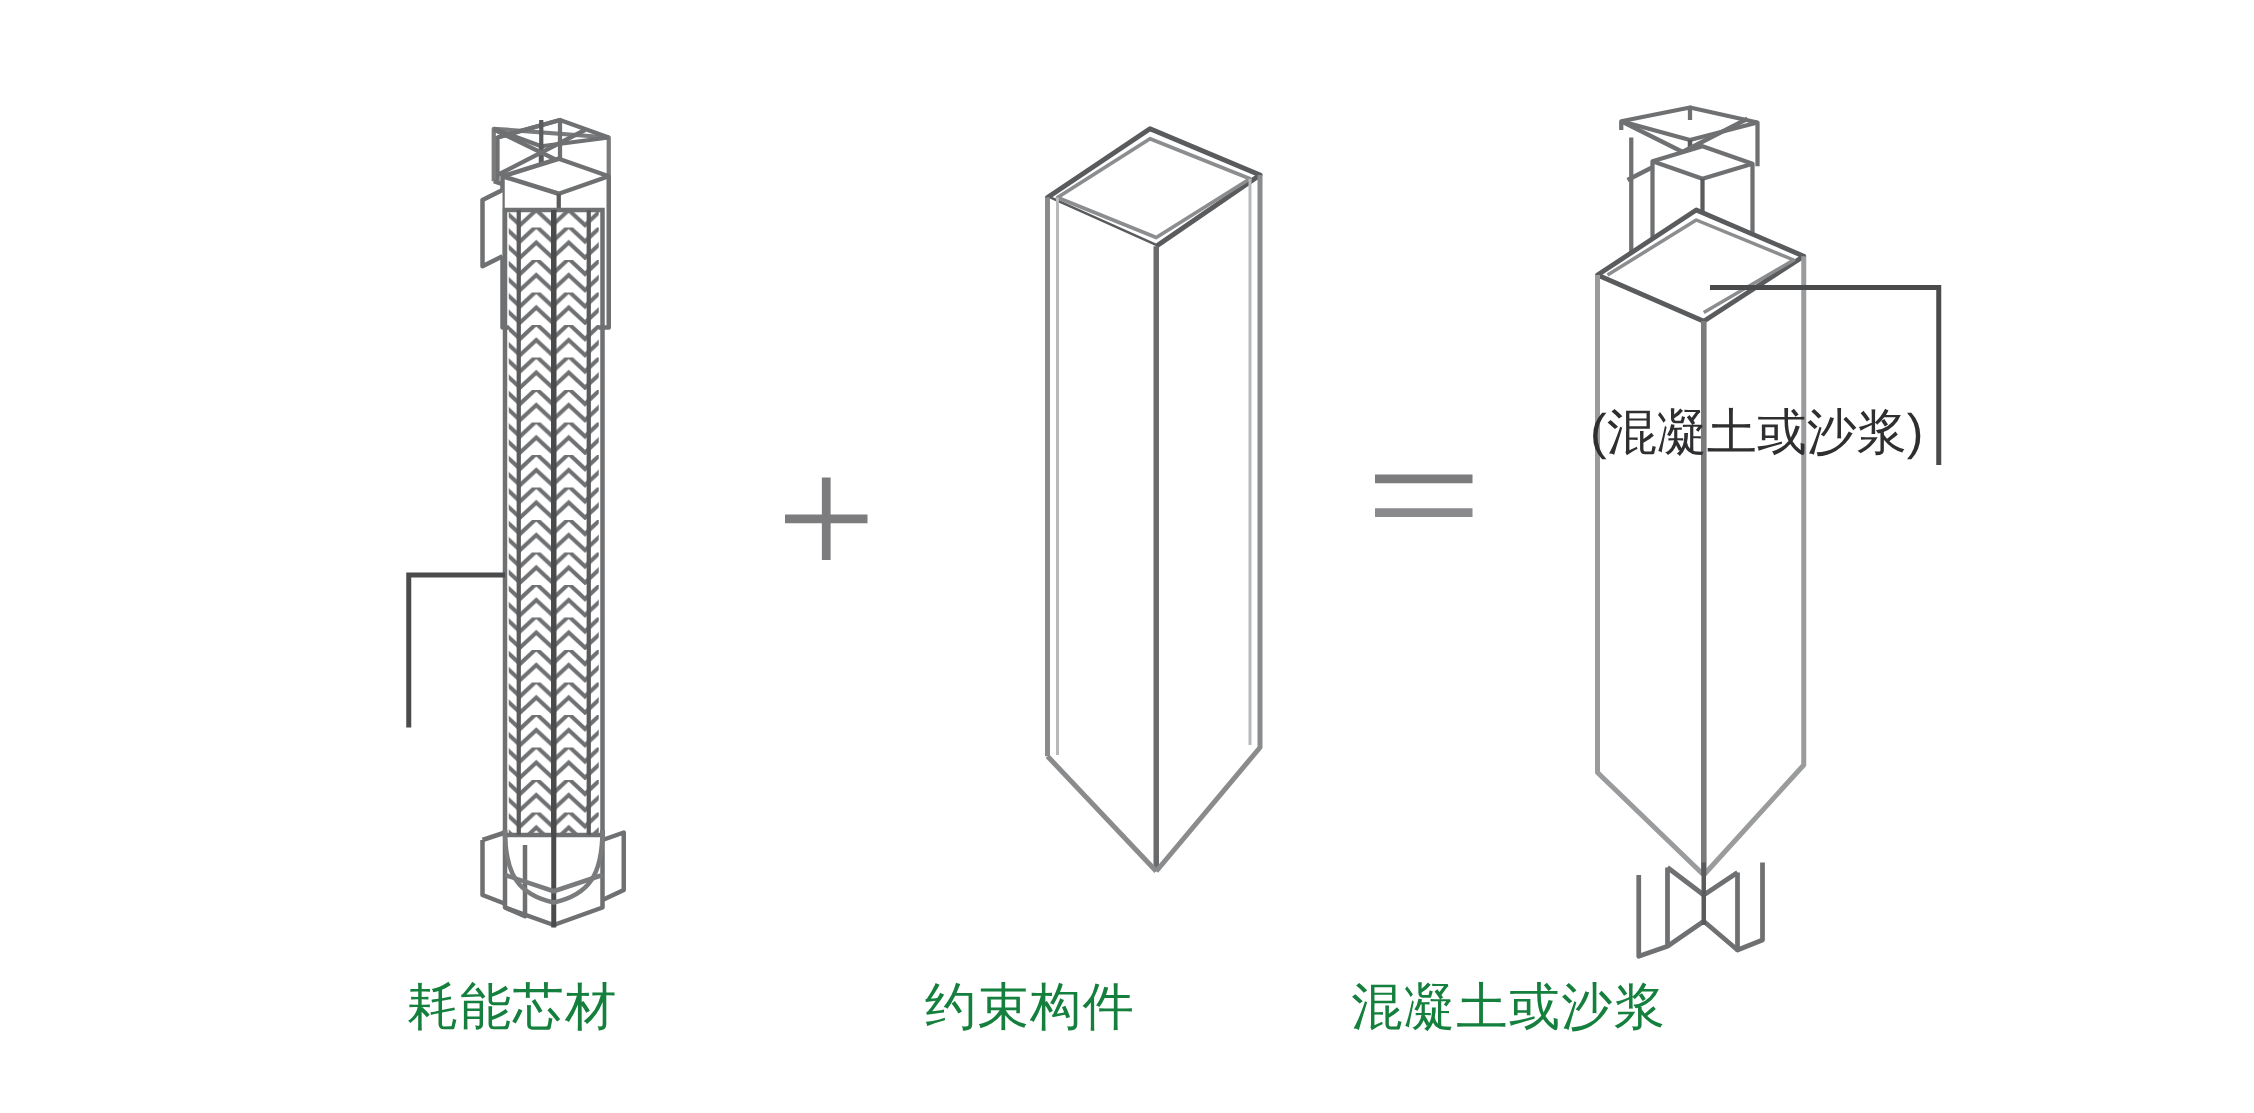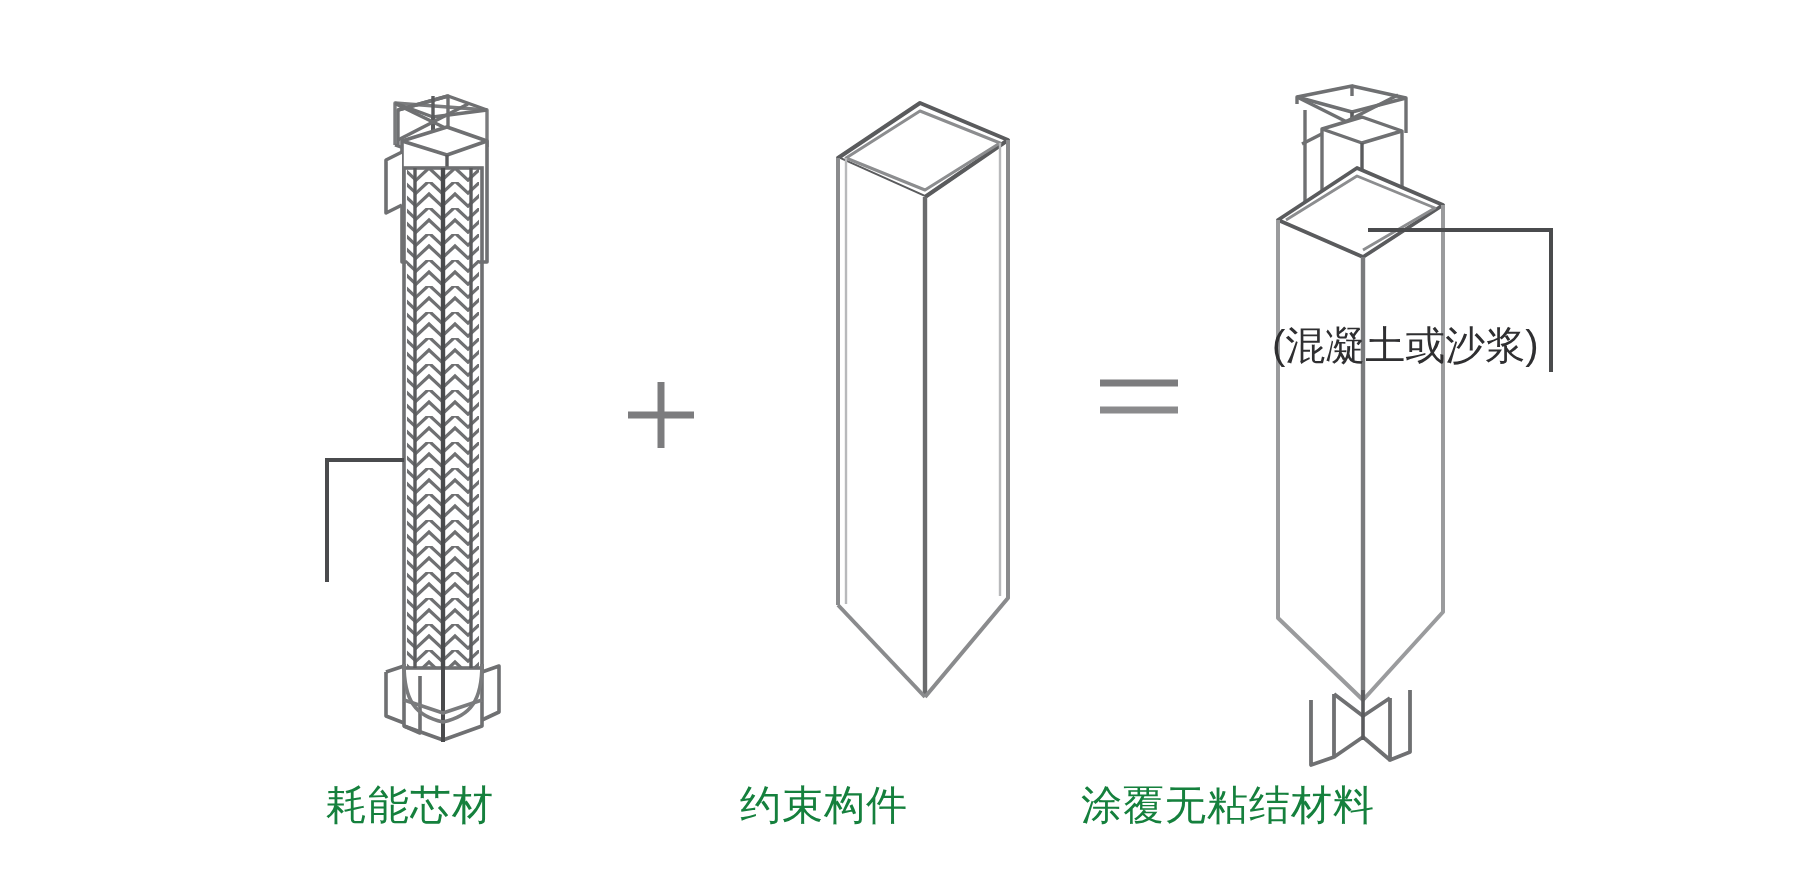--- a/index.html
+++ b/index.html
@@ -192,15 +192,15 @@
     </g>
   </svg>
 
 
   <div class="anno pos" id="anno-right">(混凝土或沙浆)</div>
 
   <div class="cap" id="cap-core">耗能芯材</div>
 
   <div class="cap" id="cap-tube">约束构件</div>
 
-  <div class="cap" id="cap-brb">涂覆无粘结材料</div>
+  <div class="cap" id="cap-brb">混凝土或沙浆</div>
 
 </div>
 
 </body></html>

